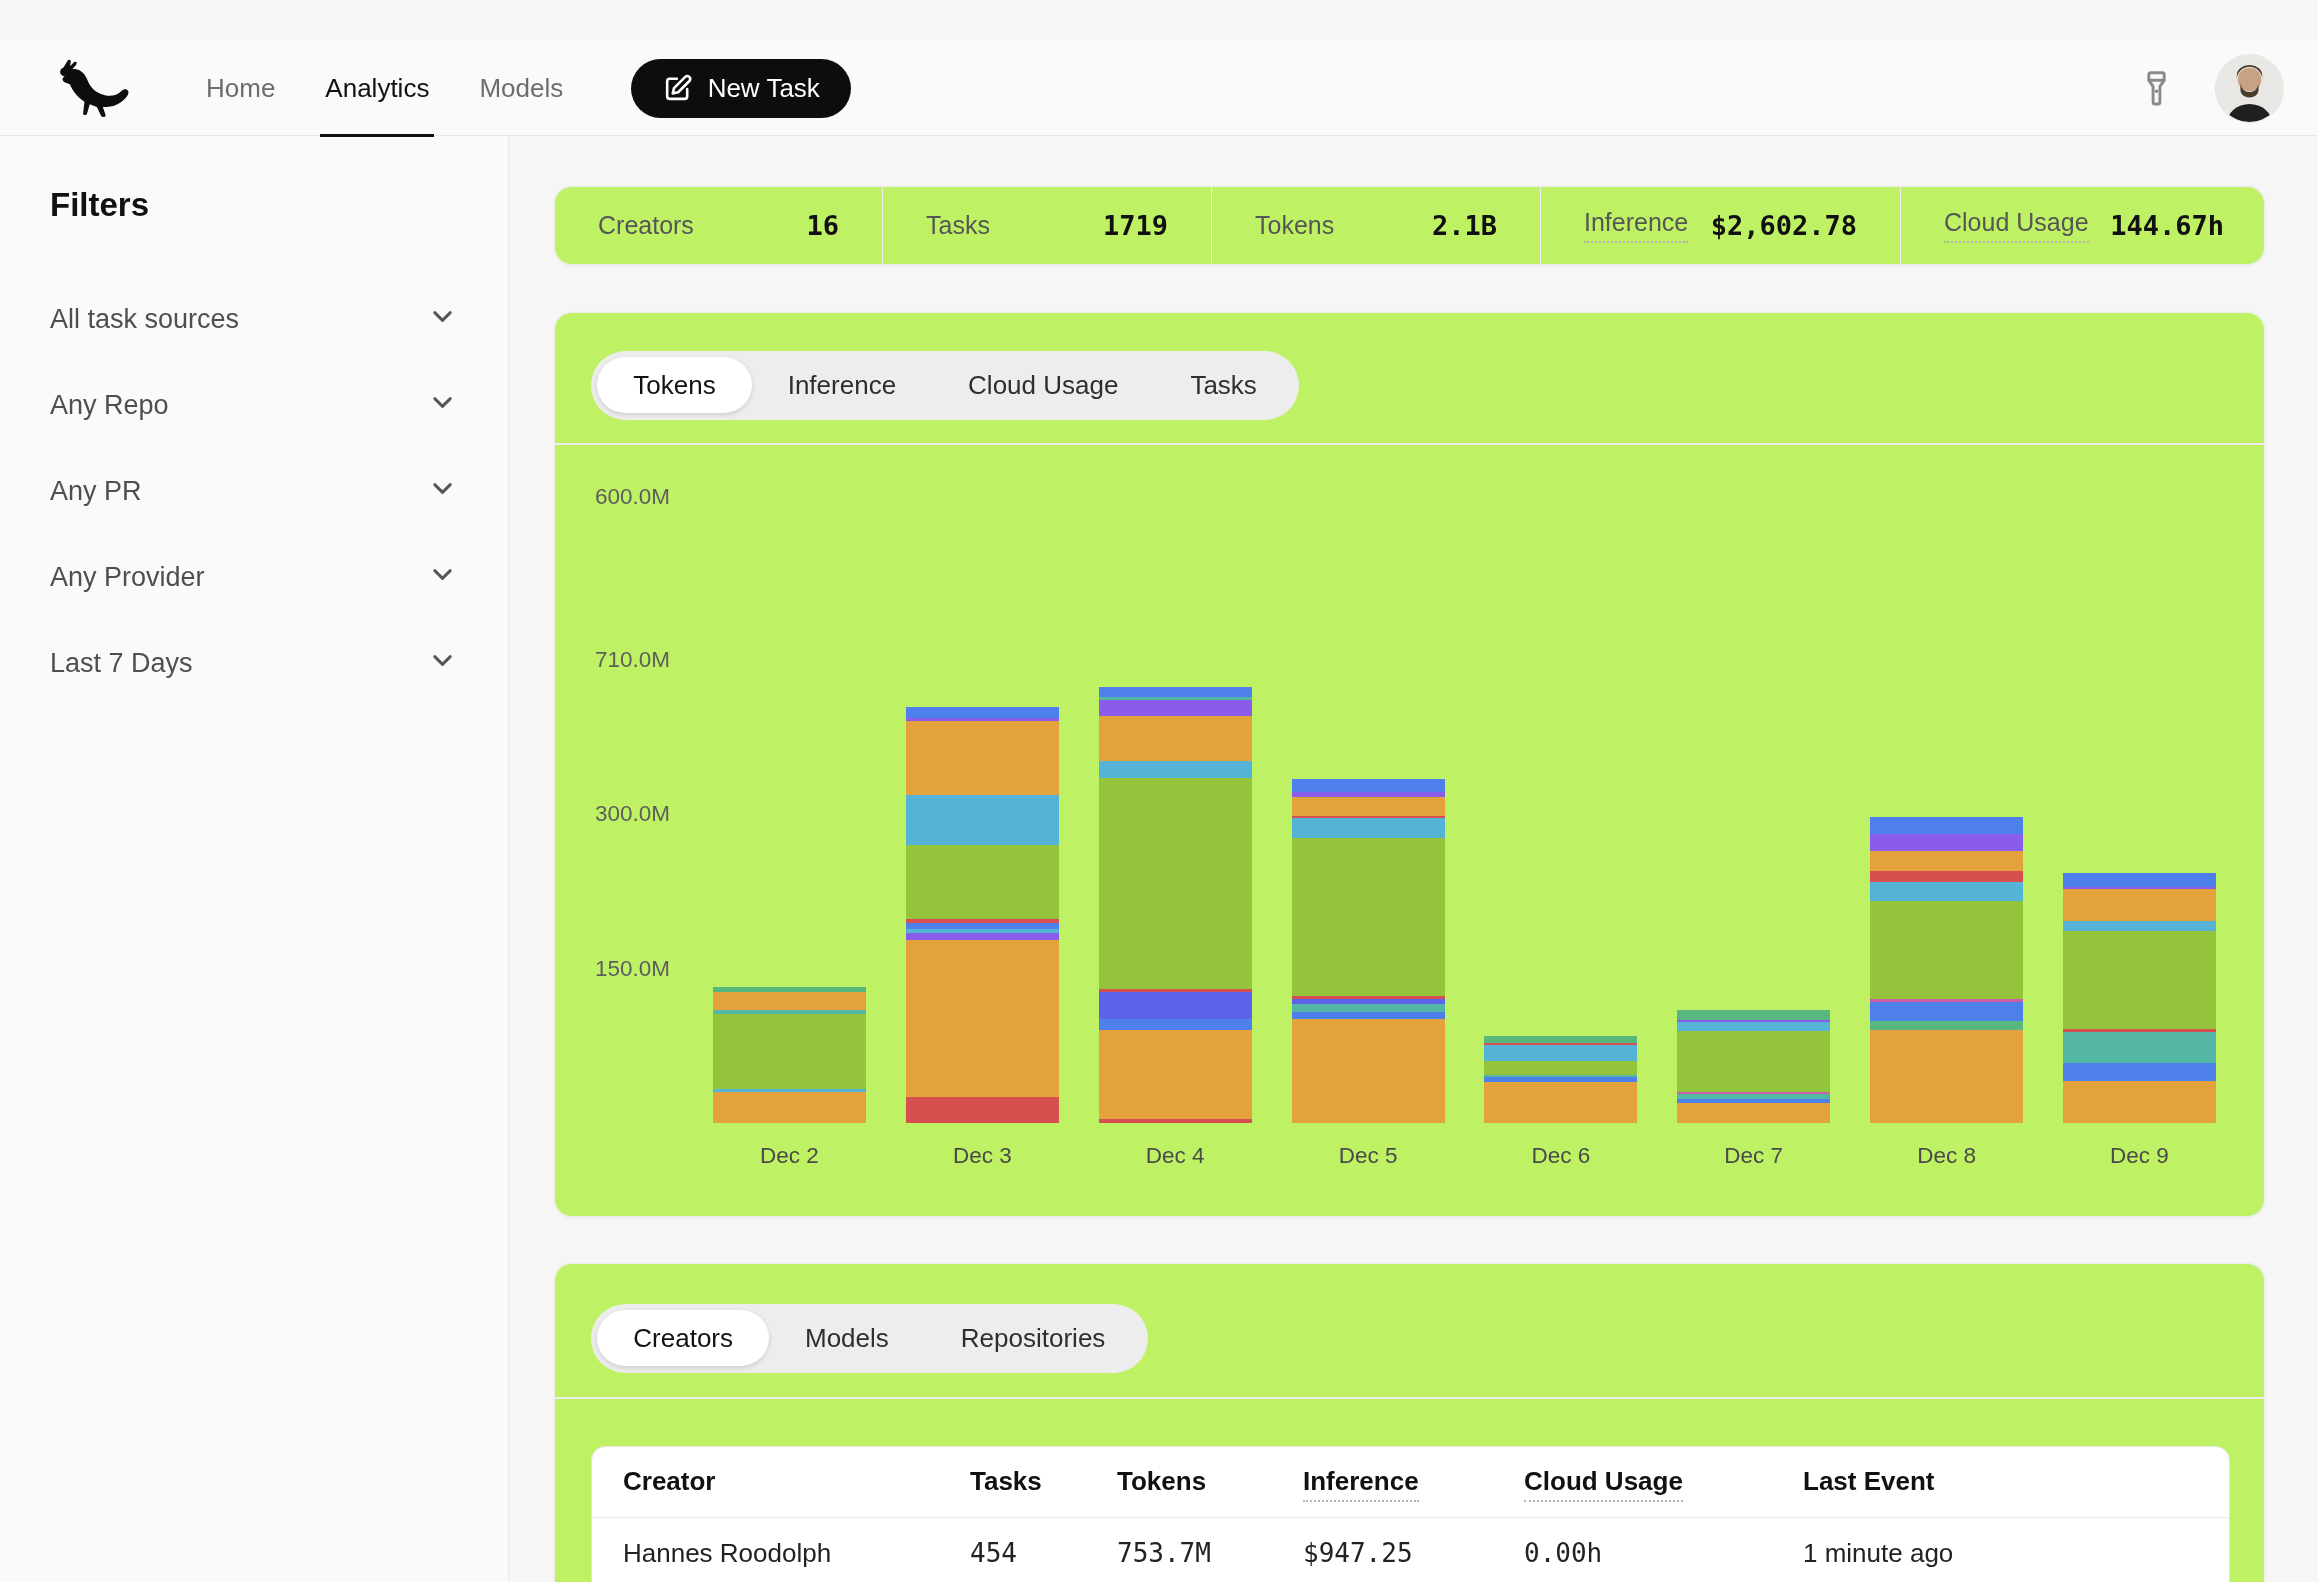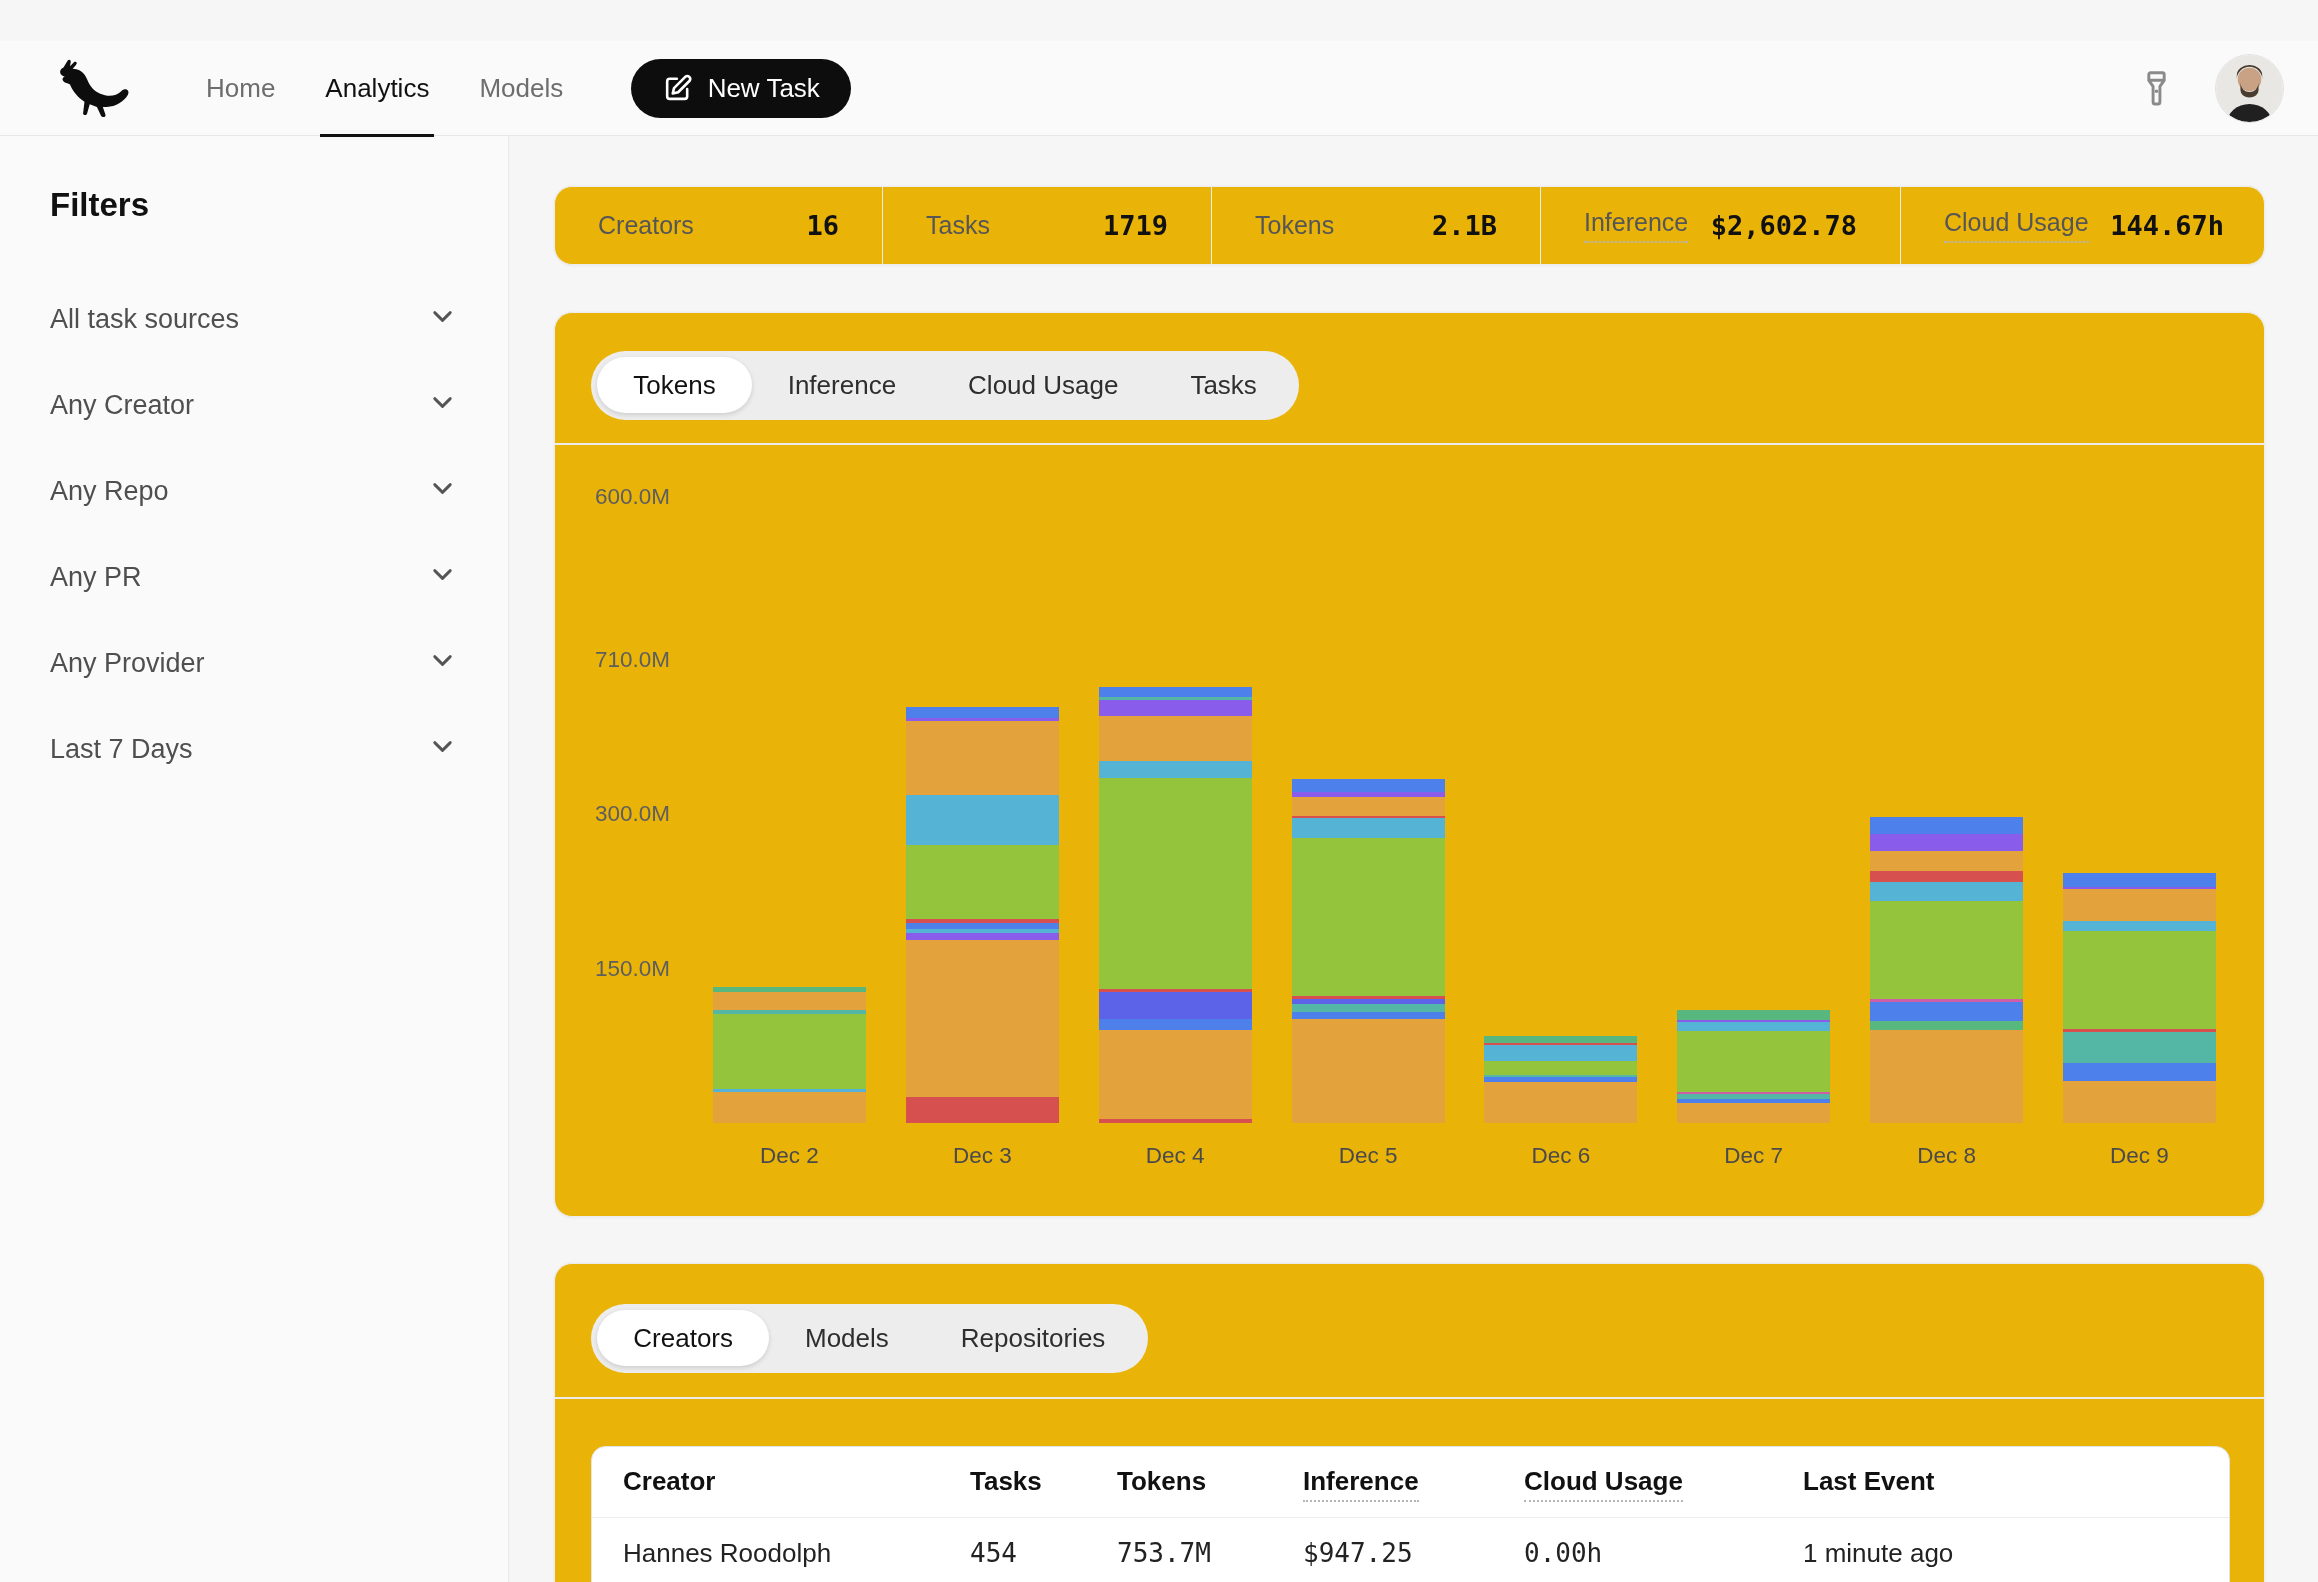--- a/index.html
+++ b/index.html
@@ -28,21 +28,21 @@
 
   
   .sidebar { position:absolute; left:0; top:95px; bottom:0; width:509px;
              background:#fafafa; border-right:1.8px solid #e9e9e9; padding:50px 50px 0 50px; }
   .sidebar-title { font-size:33px; font-weight:700; color:#111; margin-bottom:25px; }
   .filter-row { height:86px; display:flex; align-items:flex-end; justify-content:space-between; cursor:pointer; }
   .filter-label { font-size:27px; color:#4f4f4f; }
 
   
   .main { position:absolute; left:509px; top:95px; right:0; bottom:0; background:#f6f6f6; }
-  .card { position:absolute; background:#eab308; border:0.9px solid #ededed; border-radius:18px;
+  .card { position:absolute; background:#bef264; border:0.9px solid #ededed; border-radius:18px;
           box-shadow:0 0.9px 2.7px rgba(0,0,0,0.05); }
 
   
   .stats-card { left:45px; top:50px; width:1711px; height:79px; display:flex; overflow:hidden; }
   .stat-cell { display:flex; align-items:center; justify-content:space-between;
                padding:0 43px; height:100%; }
   .stat-cell + .stat-cell { border-left:1.8px solid #ececec; }
   .stat-label { font-size:25px; color:#565656; white-space:nowrap; }
   .stat-label.dotted { border-bottom:2.7px dotted #b5b5b5; padding-bottom:3.6px; cursor:help; }
   .stat-value { font-family:"DejaVu Sans Mono", monospace; font-size:27px; font-weight:700;
@@ -136,26 +136,20 @@
         </svg>
       </div>
     </div>
   </header>
 
   <aside class="sidebar">
     <div class="sidebar-title">Filters</div>
     <div id="filter-list">
         <div class="filter-row">
           <span class="filter-label">All task sources</span>
-          <span><svg width="31" height="31" viewBox="0 0 24 24" fill="none" stroke="#555" stroke-width="2.2" stroke-linecap="round" stroke-linejoin="round">
-              <path d="M6 9l6 6 6-6"></path>
-            </svg></span>
-        </div>
-        <div class="filter-row">
-          <span class="filter-label">Any Creator</span>
           <span><svg width="31" height="31" viewBox="0 0 24 24" fill="none" stroke="#555" stroke-width="2.2" stroke-linecap="round" stroke-linejoin="round">
               <path d="M6 9l6 6 6-6"></path>
             </svg></span>
         </div>
         <div class="filter-row">
           <span class="filter-label">Any Repo</span>
           <span><svg width="31" height="31" viewBox="0 0 24 24" fill="none" stroke="#555" stroke-width="2.2" stroke-linecap="round" stroke-linejoin="round">
               <path d="M6 9l6 6 6-6"></path>
             </svg></span>
         </div>

